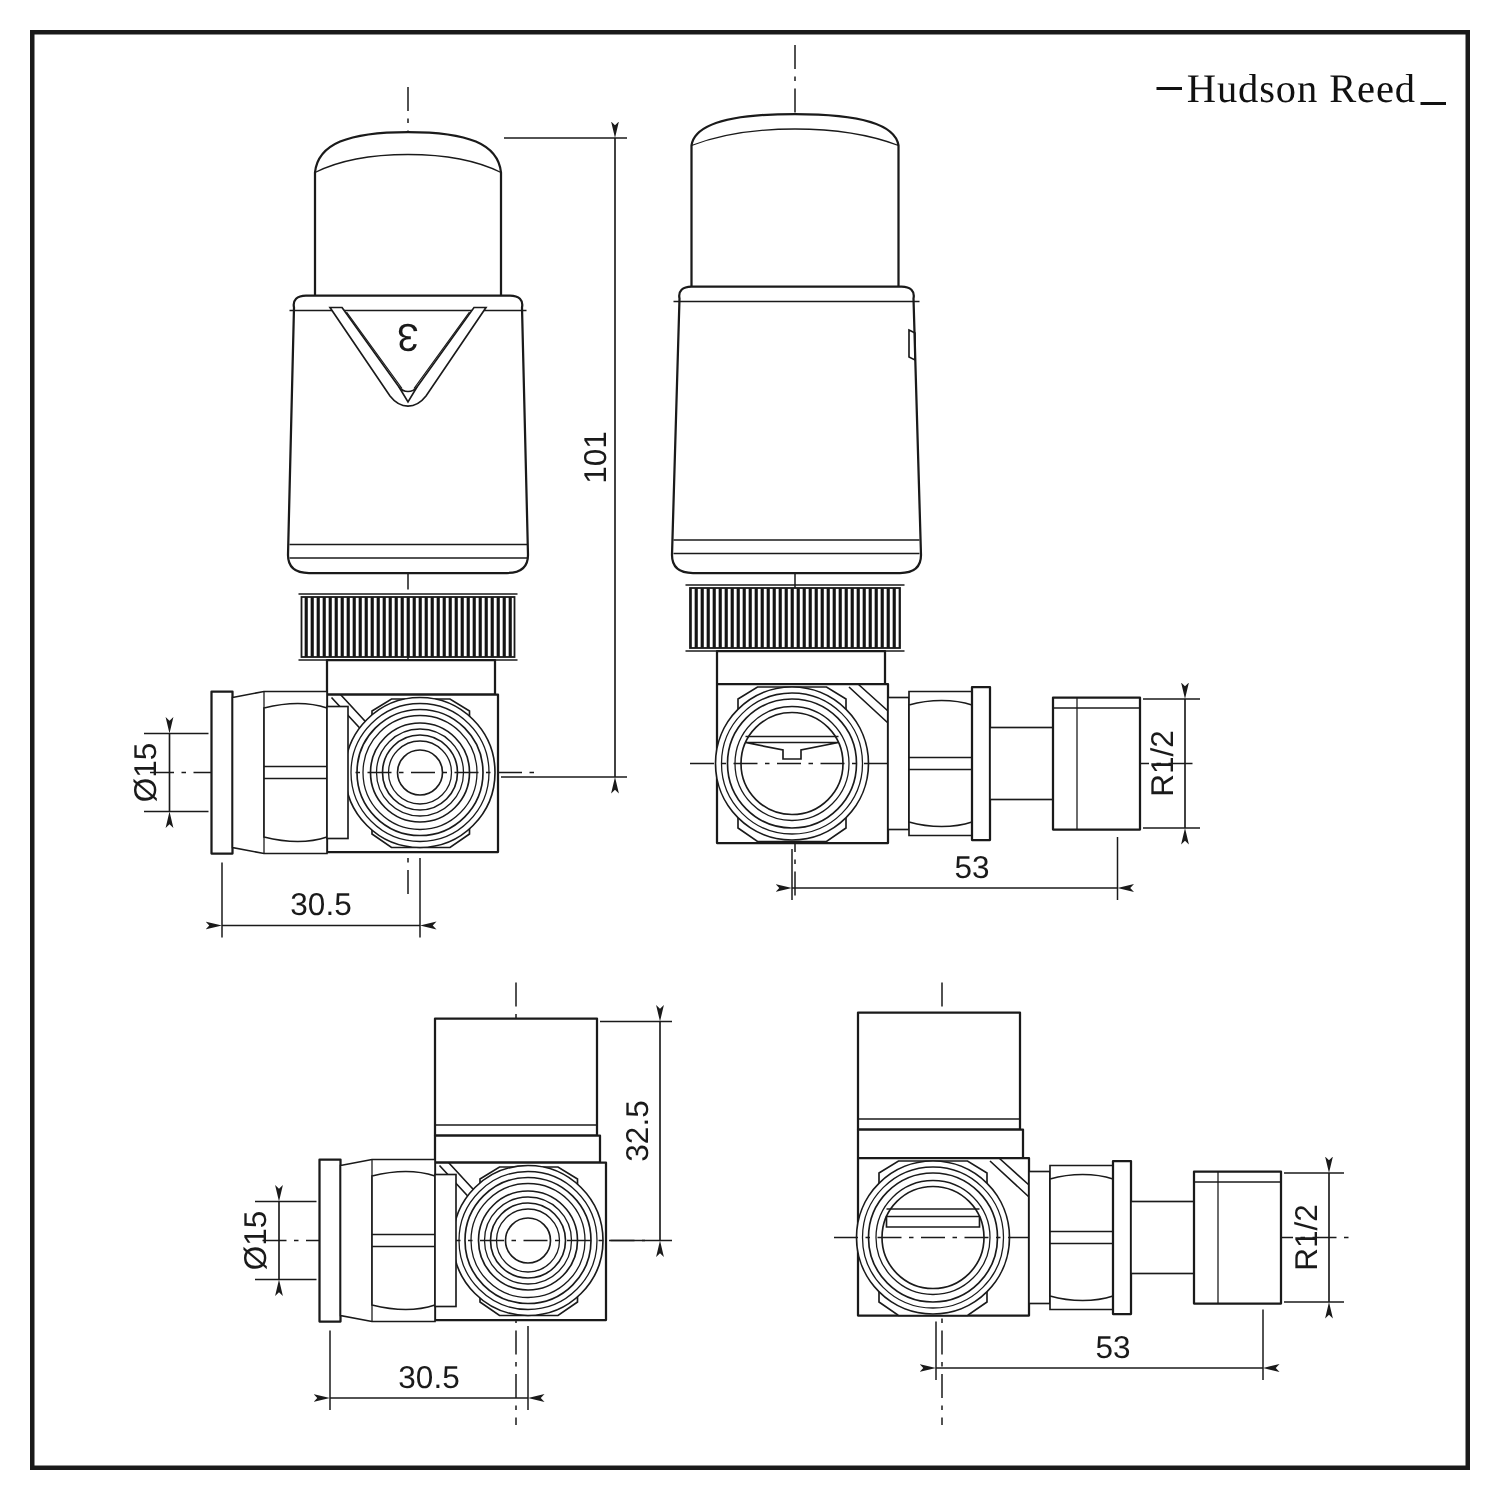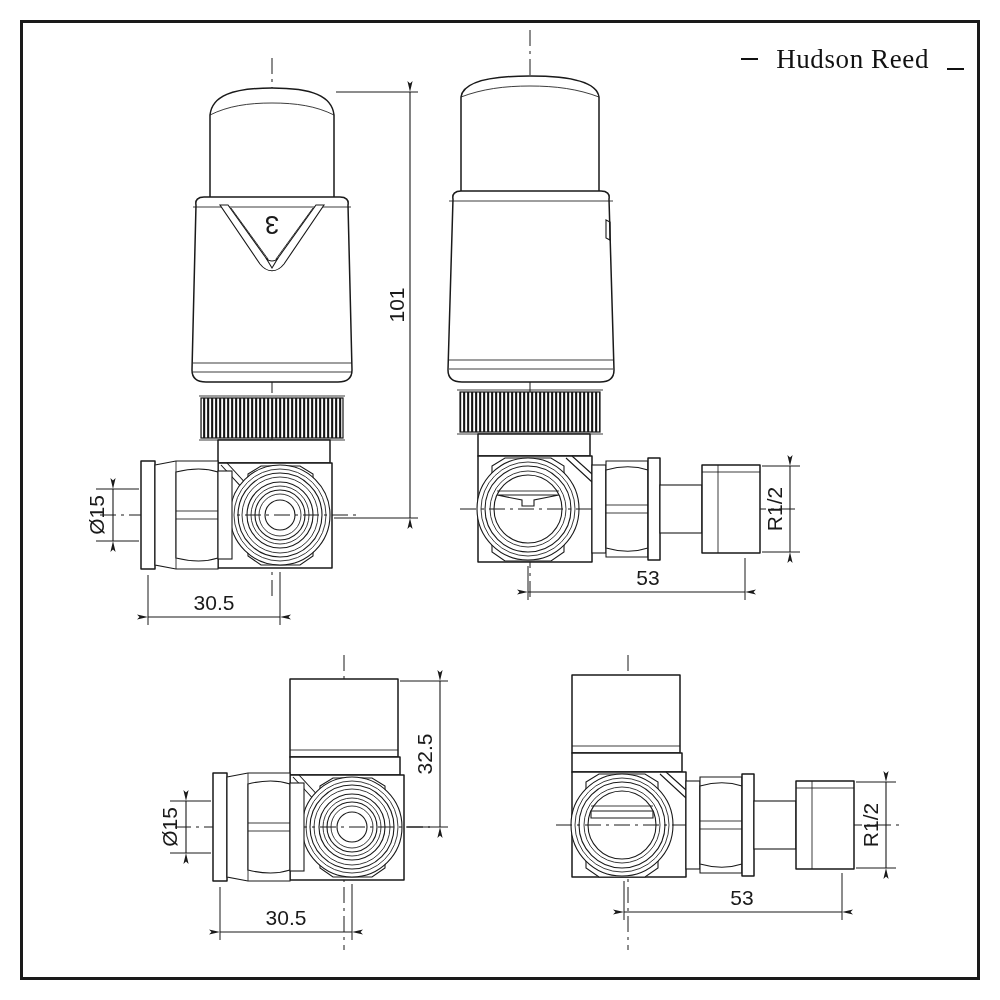--- a/index.html
+++ b/index.html
@@ -28,21 +28,21 @@
     position: absolute;
     right: 36px;
     top: 44px;
     font-family: "Liberation Serif", serif;
     font-size: 27px;
     letter-spacing: 0.6px;
     color: #111111;
     white-space: nowrap;
     display: flex;
     align-items: center;
-    gap: 18px;
+    gap: 3px;
   }
   .logo-dash-left,
   .logo-dash-right {
     display: inline-block;
     width: 17px;
     height: 2px;
     background: #111111;
   }
   .logo-dash-right {
     align-self: flex-end;

